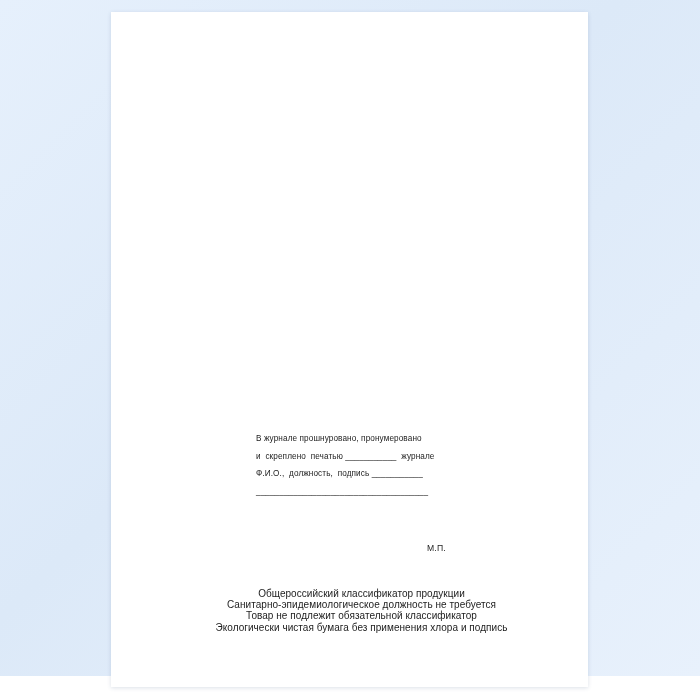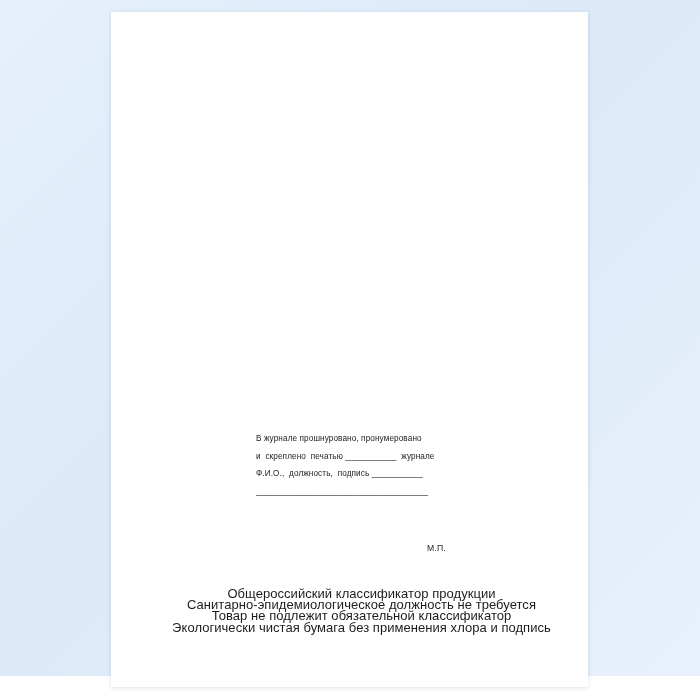--- a/index.html
+++ b/index.html
@@ -50,21 +50,21 @@
     letter-spacing: 0.2px;
     margin-left: 16px;
   }
   .footer-block {
     position: absolute;
     left: 0;
     right: 16px;
     top: 576px;
     text-align: center;
     color: #1c1c1c;
-    font-size: 13px;
+    font-size: 10px;
     line-height: 11.2px;
     letter-spacing: 0.05px;
     margin-left: 40px;
   }
   .footer-line {
     white-space: pre;
   }
 </style>
 </head>
 <body>

